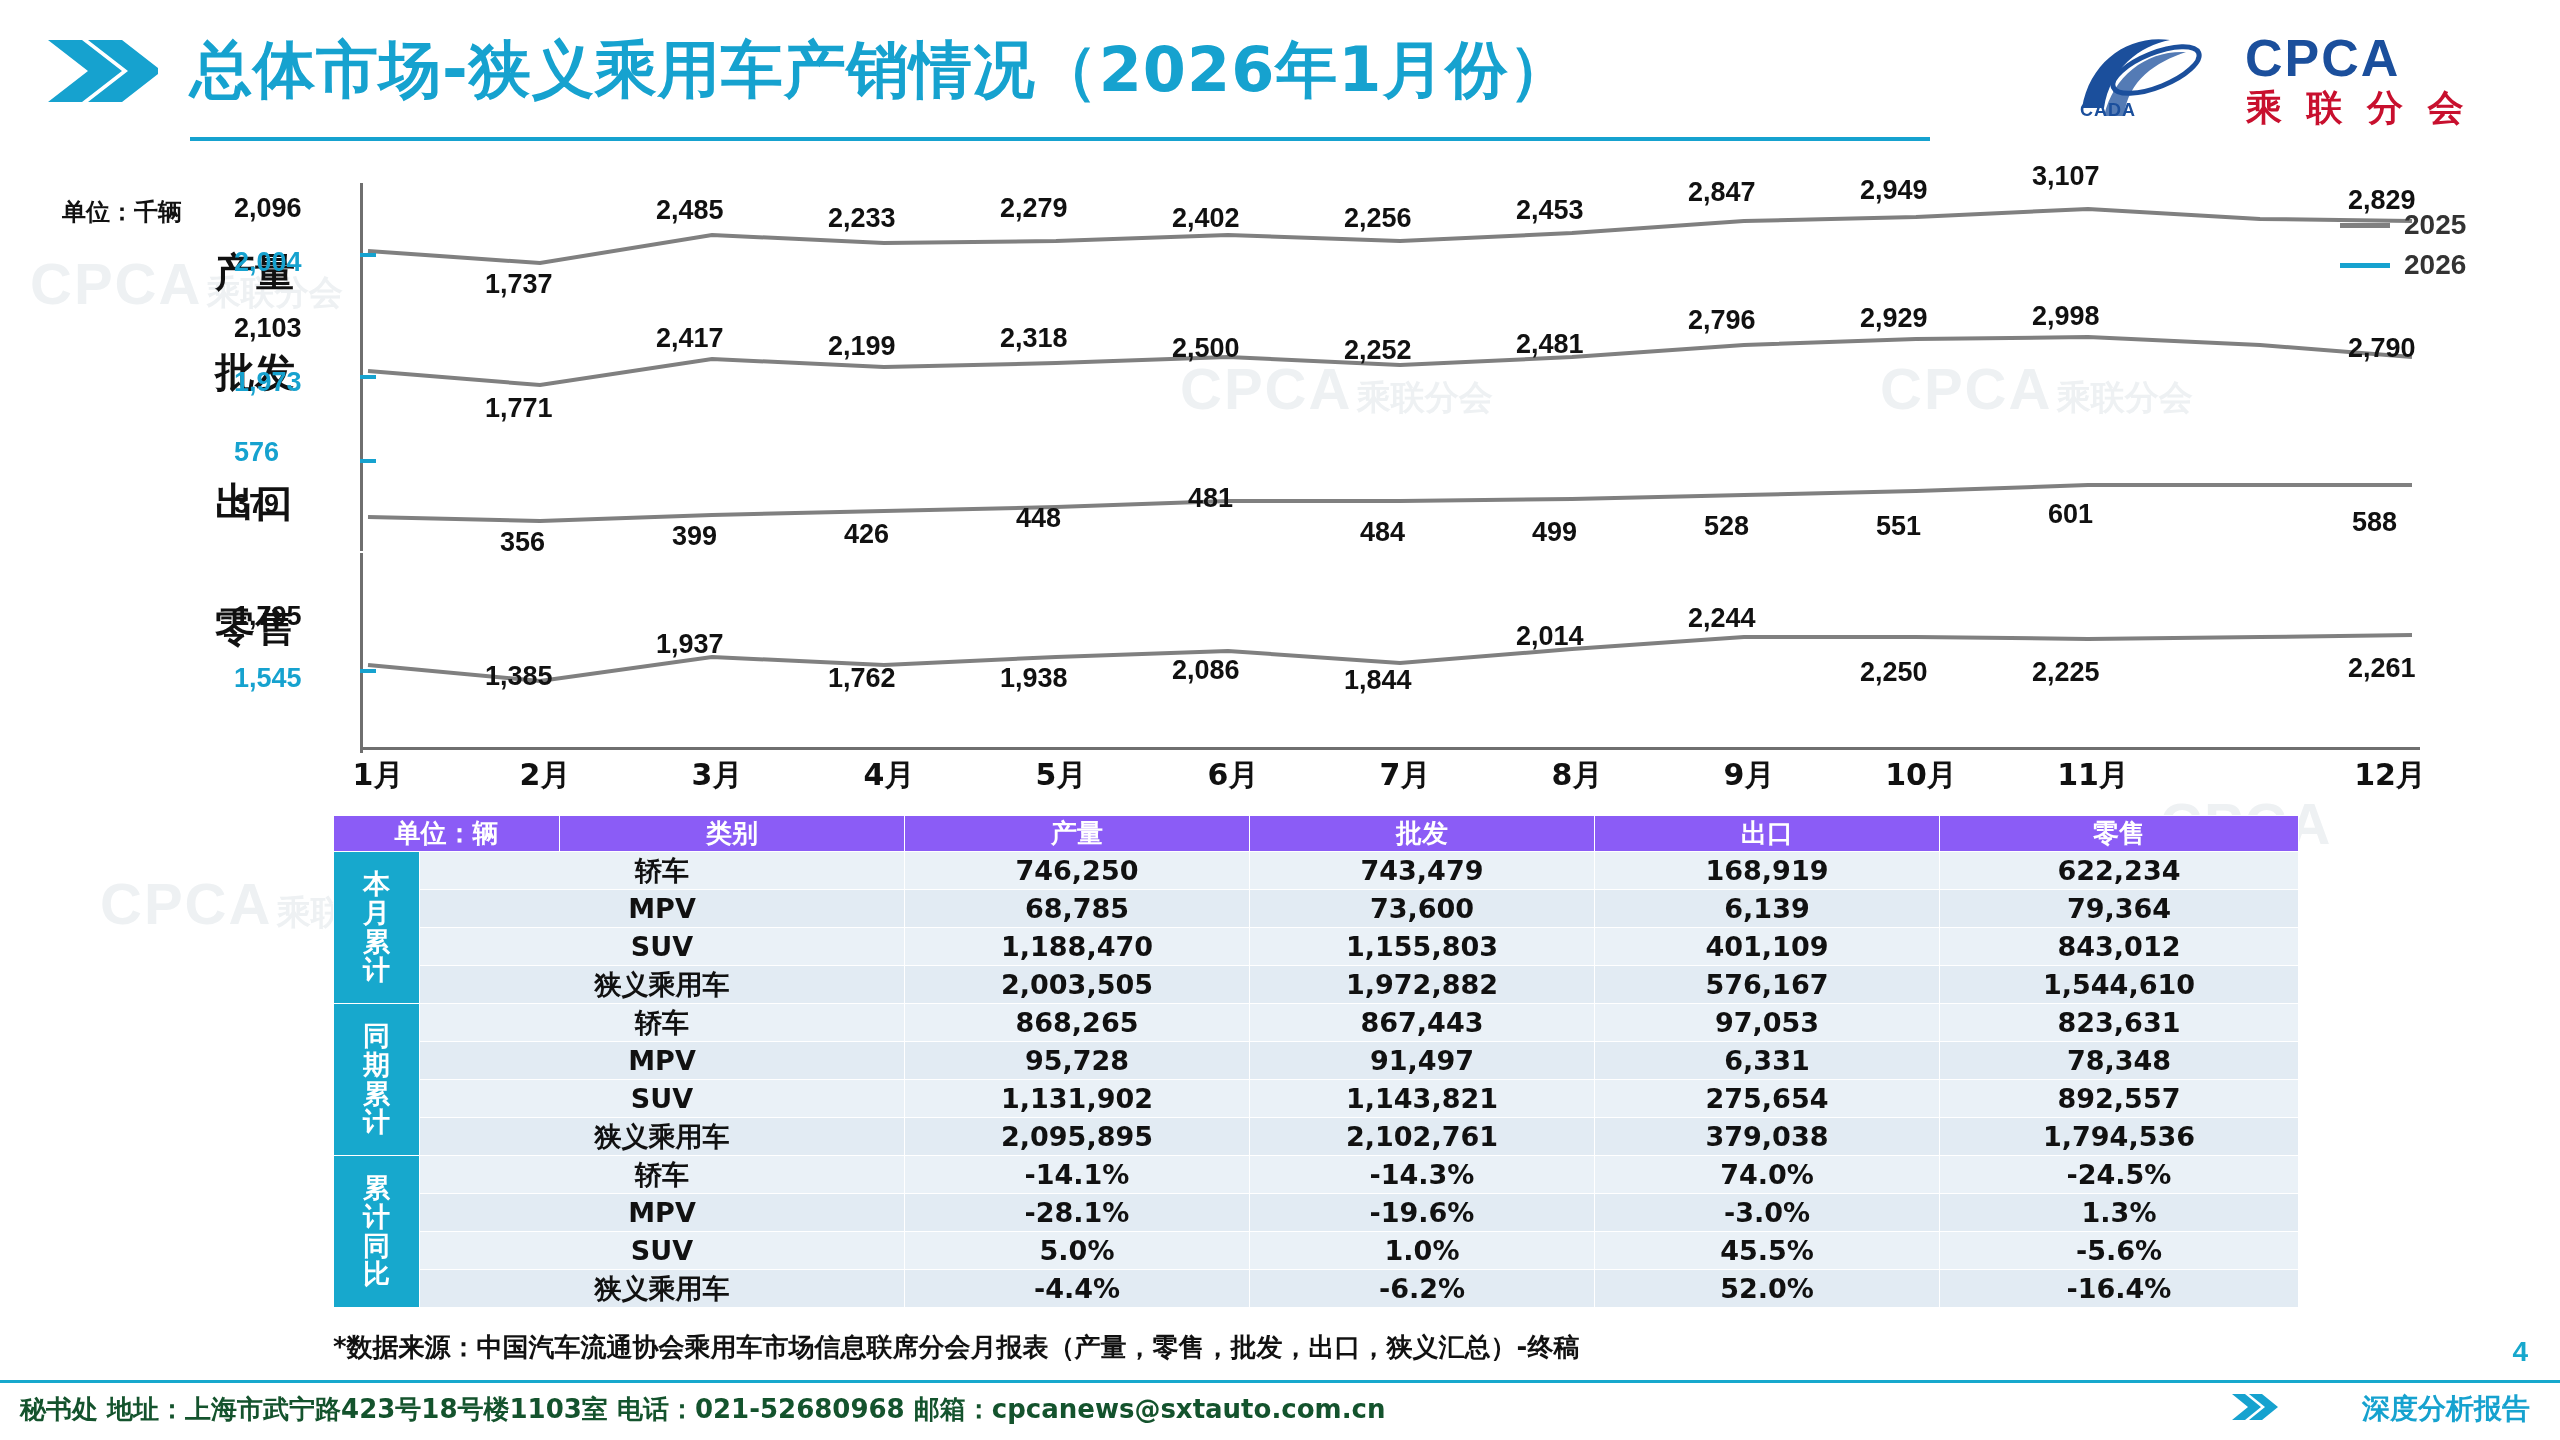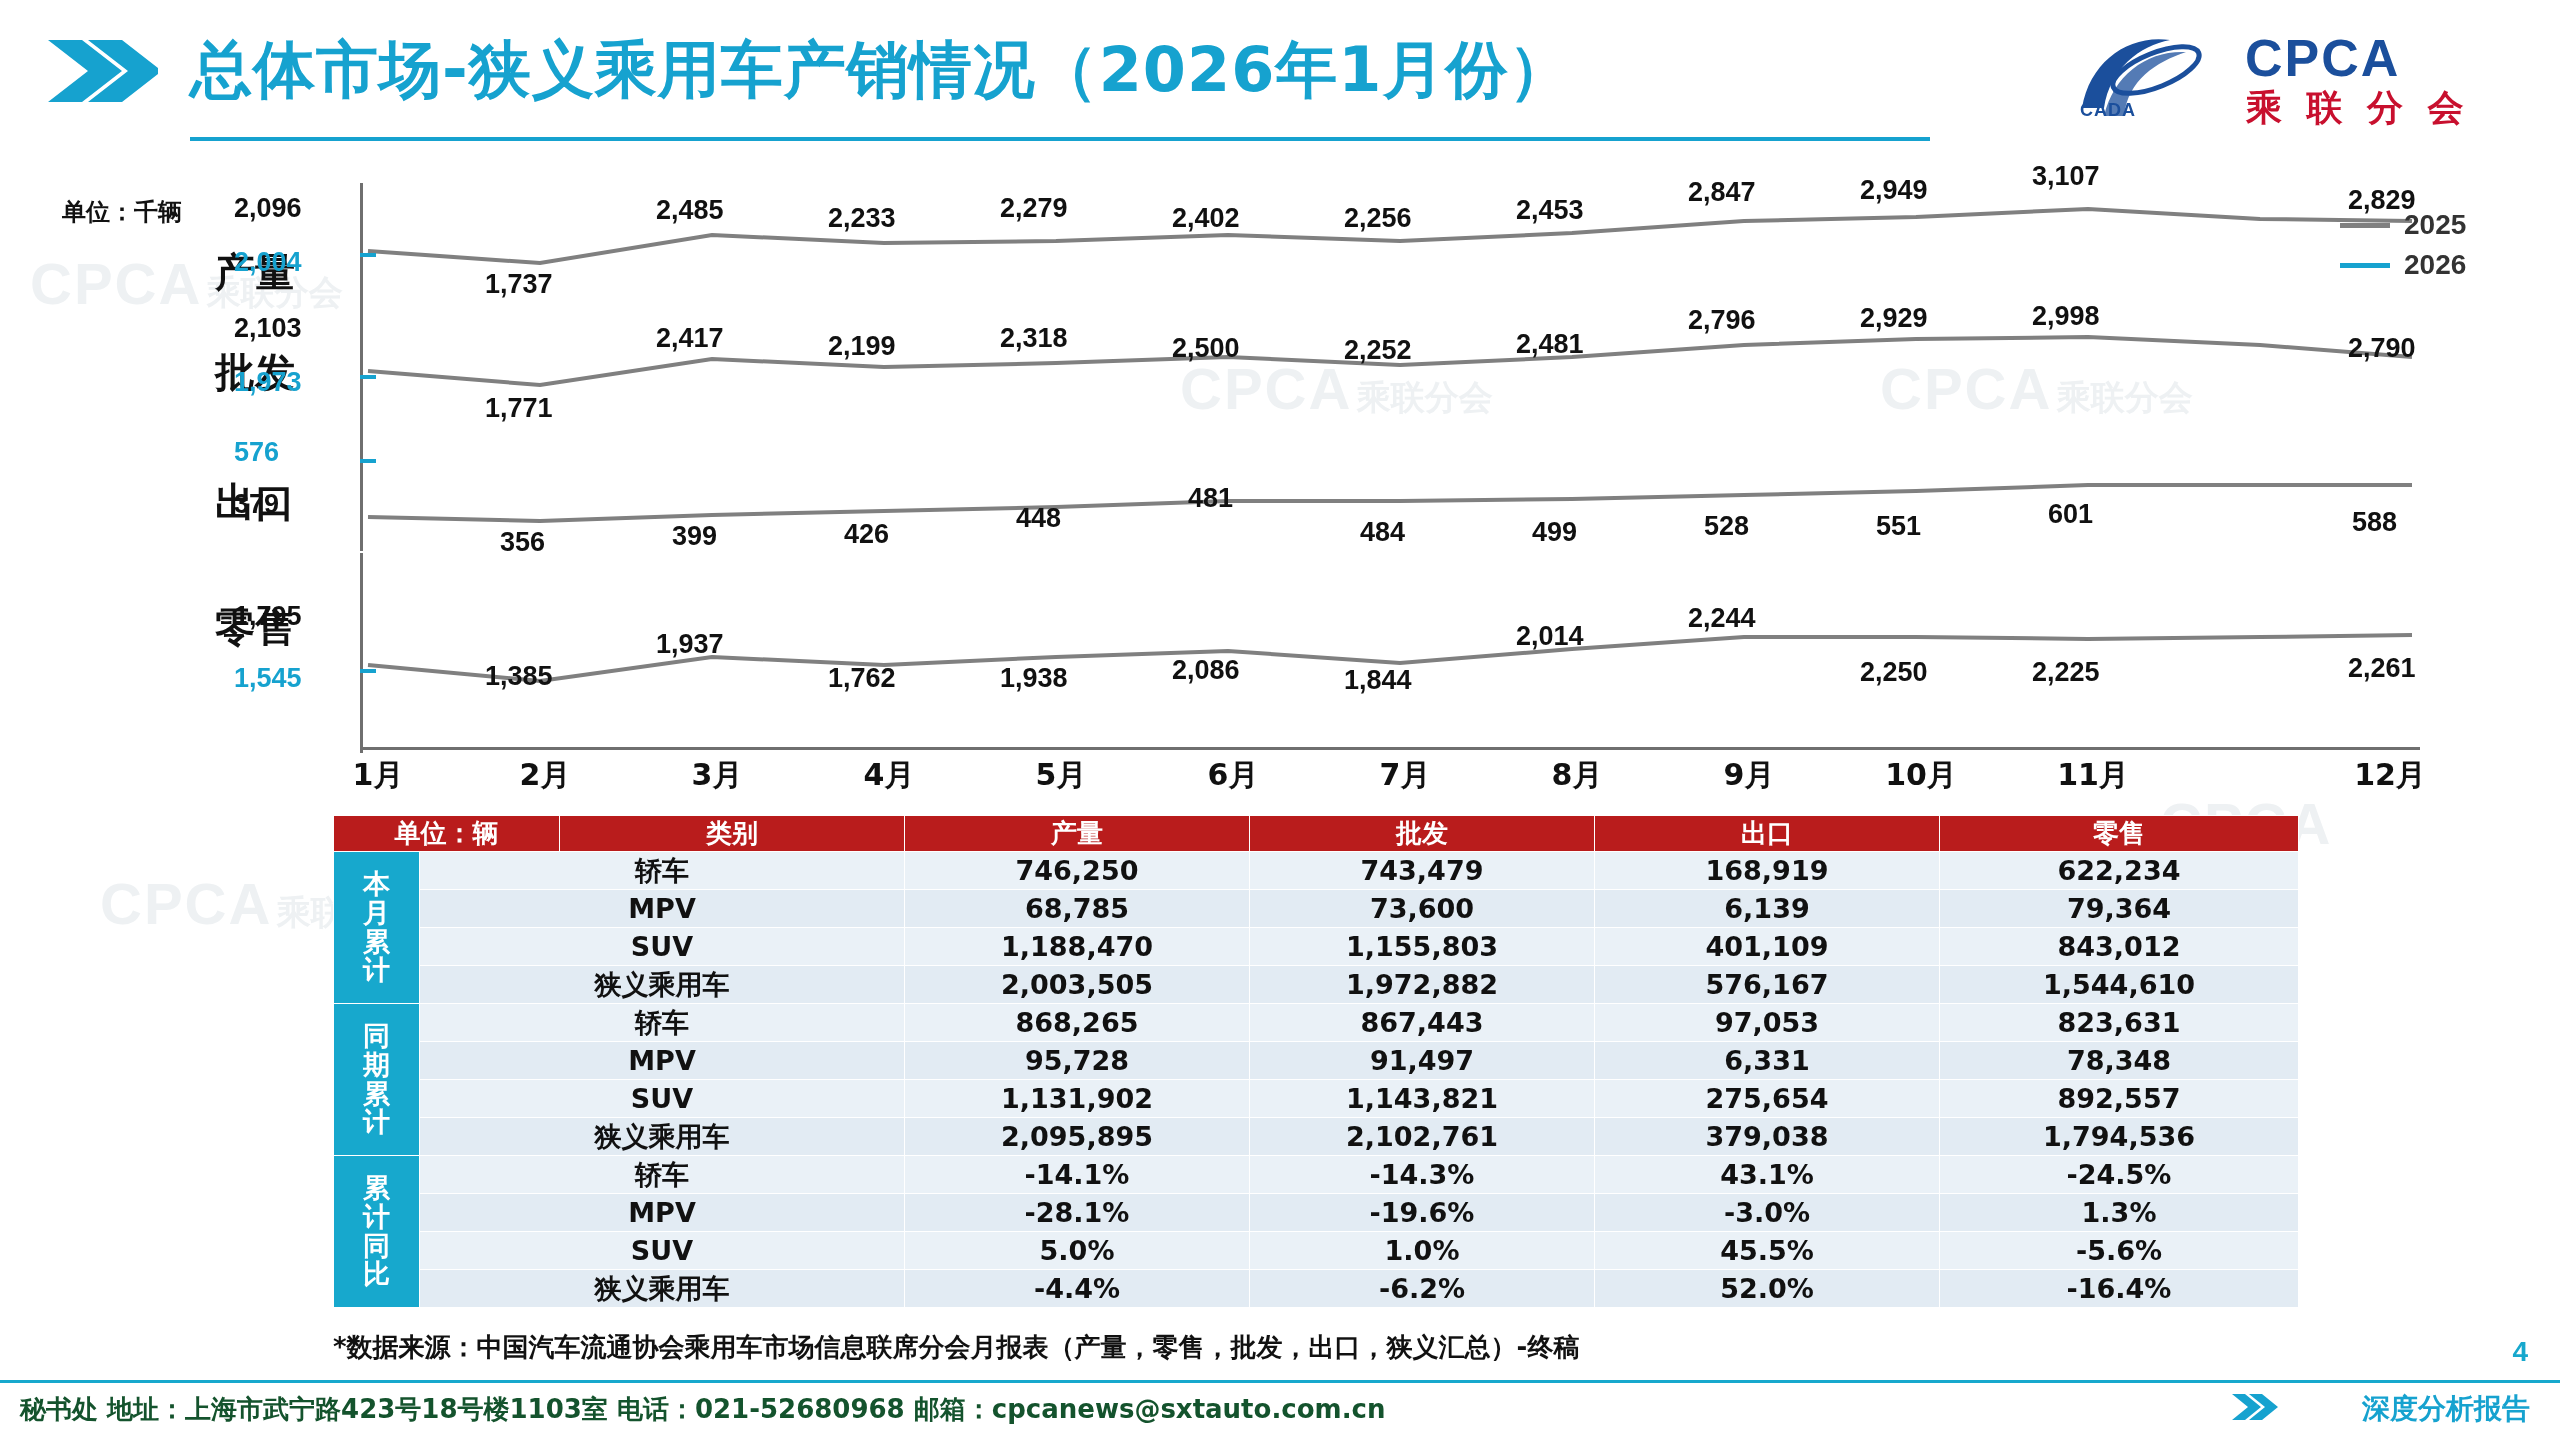--- a/index.html
+++ b/index.html
@@ -109,21 +109,21 @@
   #table-wrap {
     position:absolute; left:333px; top:815px; width:1966px; z-index:3;
   }
   table { border-collapse:collapse; width:100%; table-layout:fixed; }
   th, td {
     border:1px solid #ffffff;
     font-family:"DejaVu Sans","Liberation Sans", sans-serif;
     font-size:27px; font-weight:bold; text-align:center; height:38px;
     padding:0;
   }
-  thead th { background:#b91c1c; color:#ffffff; font-size:26px; height:32px; }
+  thead th { background:#8b5cf6; color:#ffffff; font-size:26px; height:32px; }
   .colgroup { background:#17a8cd; color:#ffffff; width:86px; font-size:27px; line-height:1.06; }
   tbody td { background:#eaf1f7; color:#111; }
   tbody tr.alt td { background:#e2ebf3; }
   .cat-col { text-align:center; }
   
   #footnote {
     position:absolute; left:333px; top:1330px;
     font-size:26px; font-weight:bold; color:#111;
     font-family:"DejaVu Sans","Liberation Sans", sans-serif; z-index:3;
   }
@@ -407,21 +407,21 @@
       <tr>
         <td class="colgroup" rowspan="4">
             <div>累</div>
             <div>计</div>
             <div>同</div>
             <div>比</div>
           </td>
         <td class="cat-col" colspan="2">轿车</td>
         <td>-14.1%</td>
         <td>-14.3%</td>
-        <td>43.1%</td>
+        <td>74.0%</td>
         <td>-24.5%</td>
       </tr>
       <tr class="alt">
         <td class="cat-col" colspan="2">MPV</td>
         <td>-28.1%</td>
         <td>-19.6%</td>
         <td>-3.0%</td>
         <td>1.3%</td>
       </tr>
       <tr>

